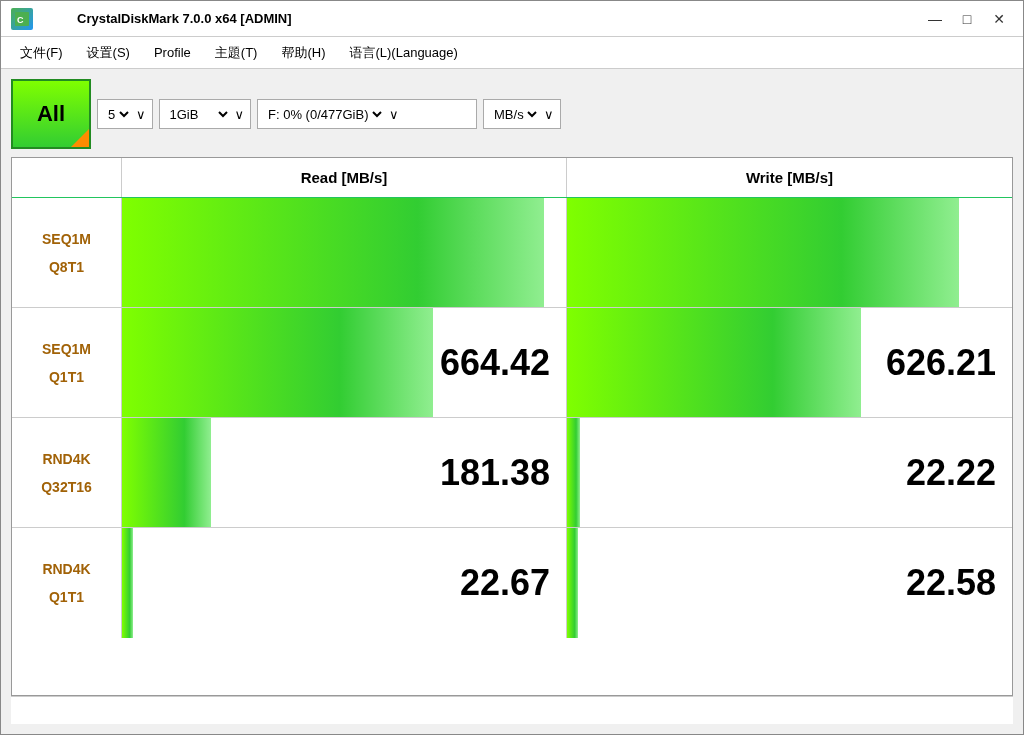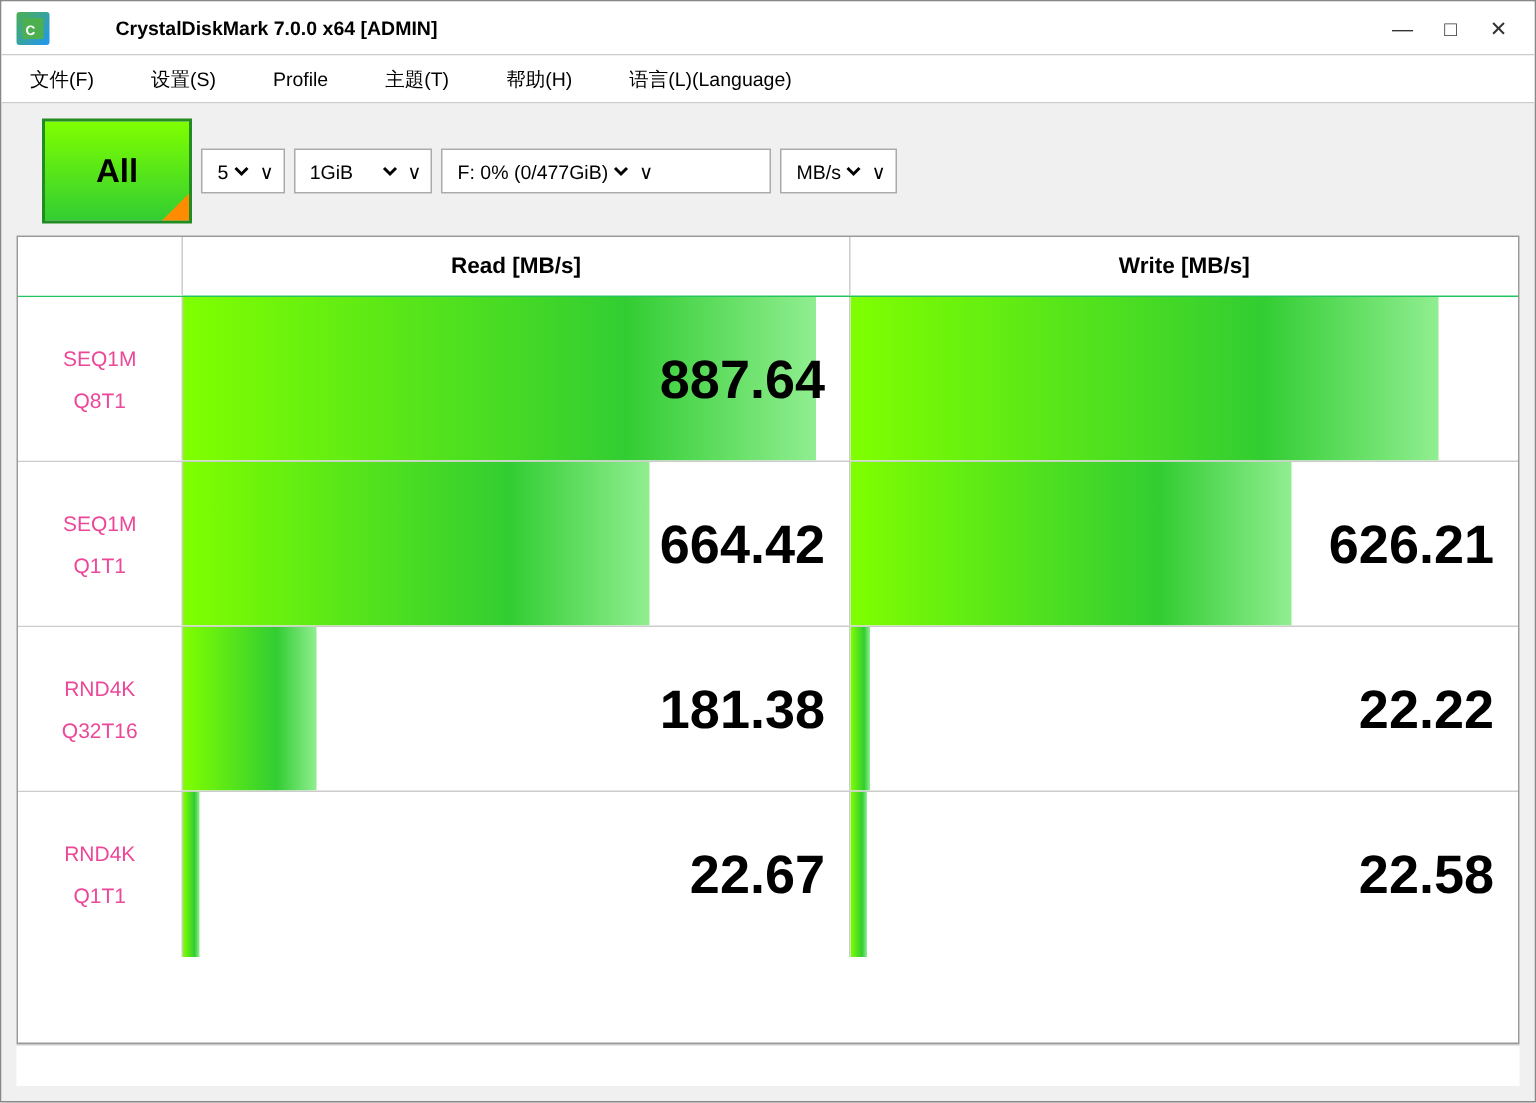--- a/index.html
+++ b/index.html
@@ -81,21 +81,21 @@
     }
 
     
     .menu-bar {
       background: white;
       display: flex;
       align-items: center;
       padding: 2px 8px;
       border-bottom: 1px solid #ccc;
       height: 32px;
-      gap: 16px;
+      gap: 2px;
     }
 
     .menu-item {
       padding: 4px 10px;
       font-size: 13px;
       cursor: pointer;
       color: #000;
       border: 1px solid transparent;
     }
 
@@ -116,28 +116,27 @@
       gap: 6px;
       margin-bottom: 8px;
     }
 
     .all-button {
       background: linear-gradient(to bottom, #7fff00, #32cd32);
       border: 2px solid #228B22;
       color: #000;
       font-size: 22px;
       font-weight: bold;
-      width: 100px;
+      width: 80px;
       height: 70px;
       cursor: pointer;
       display: flex;
       align-items: center;
       justify-content: center;
       position: relative;
-      margin-left: 17px;
     }
 
     .all-button::after {
       content: '';
       position: absolute;
       bottom: 0;
       right: 0;
       width: 0;
       height: 0;
       border-style: solid;
@@ -207,22 +206,22 @@
 
     .data-row:last-child {
       border-bottom: none;
     }
 
     .row-label {
       display: flex;
       align-items: center;
       justify-content: center;
       font-size: 14px;
-      font-weight: normal;
-      color: #ec4899;
+      font-weight: bold;
+      color: #a16207;
       border-right: 1px solid #ccc;
       background: white;
       text-align: center;
       flex-direction: column;
       gap: 12px;
     }
 
     .data-cell {
       display: flex;
       align-items: center;
@@ -348,21 +347,20 @@
         </div>
 
         <div id="data-rows">
             <div class="data-row">
       <div class="row-label">
         <span>SEQ1M</span>
         <span>Q8T1</span>
       </div>
       <div class="data-cell">
         <div class="bar-bg" style="width: 95%;"></div>
-        <span class="bar-value">887.64</span>
       </div>
       <div class="data-cell">
         <div class="bar-bg" style="width: 88%;"></div>
       </div>
     </div>
             <div class="data-row">
       <div class="row-label">
         <span>SEQ1M</span>
         <span>Q1T1</span>
       </div>

